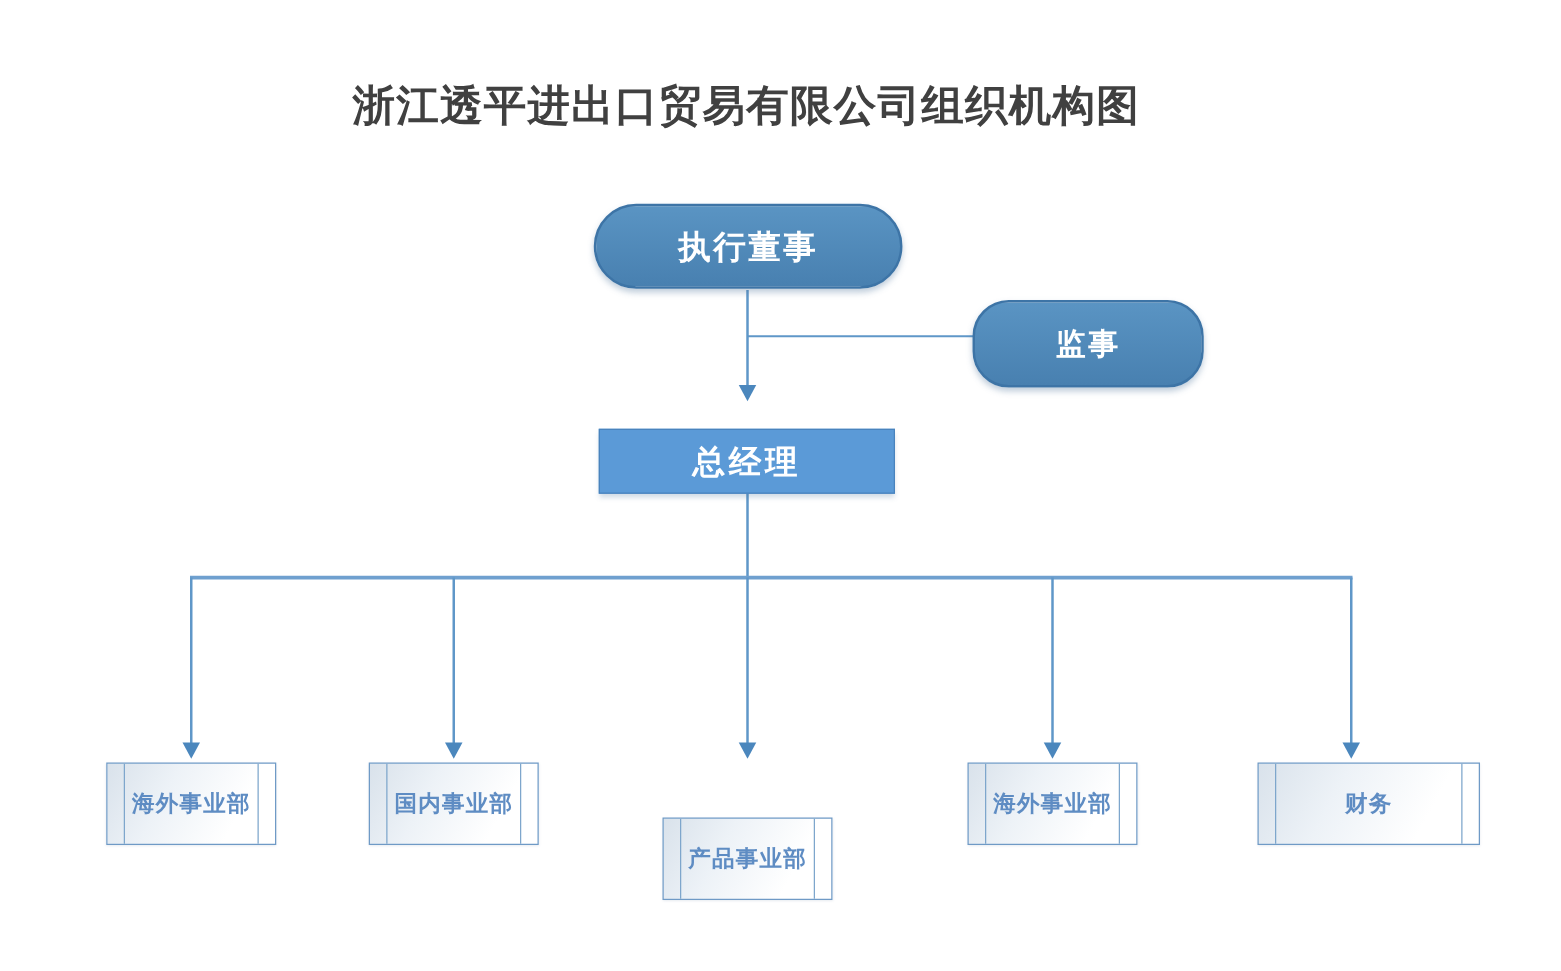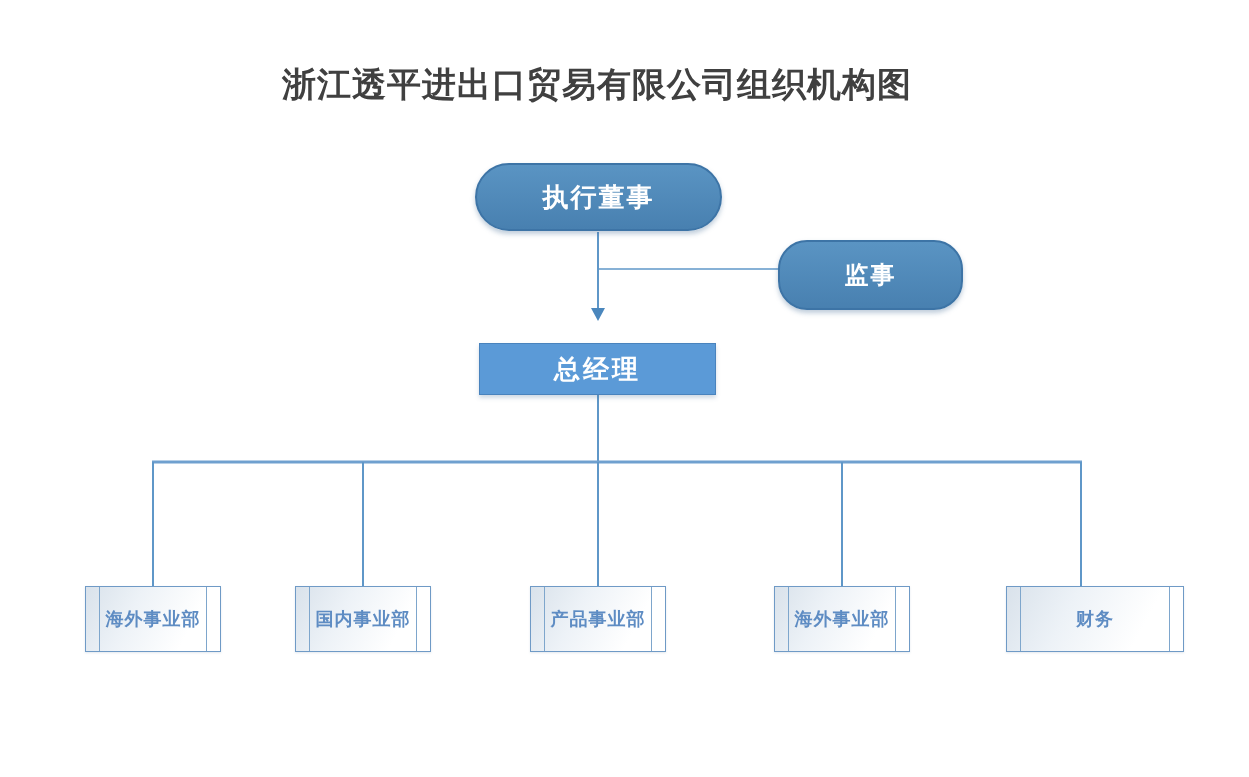--- a/index.html
+++ b/index.html
@@ -66,42 +66,42 @@
     background: #5b9ad7;
     border: 1.5px solid #4983bd;
     color: #ffffff;
     font-weight: bold;
     font-size: 26px;
     letter-spacing: 3px;
     box-shadow: 0 3px 4px rgba(70,110,150,0.25);
     margin-top: 21px;
   }
   .dept {
-    top: 586px;
+    top: 610px;
     width: 136px; height: 66px;
     background: linear-gradient(118deg, #d9e2eb 0%, #edf2f7 35%, #ffffff 75%);
     border: 1.5px solid #6f9ac6;
     color: #5e8cc3;
     font-weight: bold;
     font-size: 18px;
     letter-spacing: 1px;
     box-shadow: 0 1px 2px rgba(100,130,160,0.18);
     font-family: Liberation Mono, monospace;
   }
   .dept .inset-bar {
     position: absolute;
     top: 0; bottom: 0;
     width: 0;
     border-left: 1px solid #7ea6cc;
   }
   .dept .inset-bar.left  { left: 13px; }
   .dept .inset-bar.right { right: 13px; }
   .dept-1 { left: 85px;  }
   .dept-2 { left: 295px; }
-  .dept-3 { left: 530px; }
+  .dept-3 { left: 530px; margin-top: 44px; }
   .dept-4 { left: 774px; }
   .dept-5 { left: 1006px; width: 178px; }
 </style>
 </head>
 <body>
 
 <div id="stage">
 
   <svg id="connector-layer" viewBox="0 0 1249 777" xmlns="http://www.w3.org/2000/svg">
 

